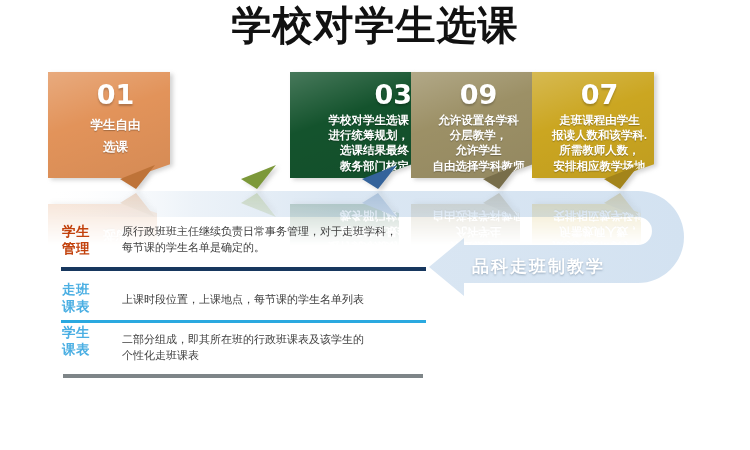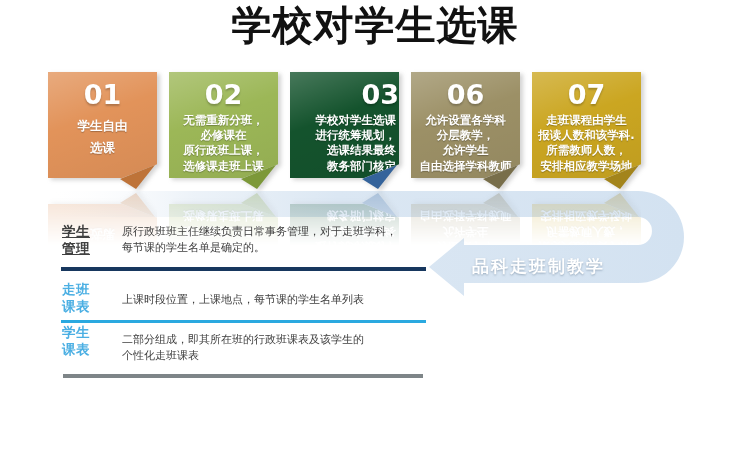--- a/index.html
+++ b/index.html
@@ -23,33 +23,33 @@
   
   .cards{position:absolute;left:48px;top:72px;display:flex;gap:12px;z-index:3;}
   .card{
     position:relative;width:109px;height:118px;
     filter:drop-shadow(3px 2px 2px rgba(110,110,110,0.30));
     -webkit-box-reflect:below 2px linear-gradient(transparent 55%, rgba(0,0,0,0.28));
   }
   .card-body{
     position:absolute;left:0;top:0;width:109px;height:106px;
     clip-path:polygon(0 0,100% 0,100% 87%,68% 100%,0 100%);
-    color:#fff;text-align:center;
+    color:#fff;text-align:center;padding-left:13px;
   }
   .card-body::after{
     content:"";position:absolute;inset:0;pointer-events:none;
     background:linear-gradient(160deg,rgba(255,255,255,0.22),rgba(255,255,255,0) 42%,rgba(0,0,0,0.06) 100%);
   }
   .card-number{
     margin-top:7px;font-size:27px;font-weight:700;
     text-shadow:0 2px 2px rgba(0,0,0,0.22);position:relative;z-index:1;
   }
   .card-text{
     margin-top:3px;padding:0 3px;font-size:11.5px;font-weight:700;line-height:1.32;
-    white-space:pre-line;text-shadow:0 1px 1px rgba(0,0,0,0.28);position:relative;z-index:1;
+    white-space:pre-line;text-shadow:0 1px 1px rgba(0,0,0,0.28);position:relative;z-index:1;font-family:Liberation Serif, serif;
   }
   .card:first-child .card-text{font-size:12.5px;line-height:1.75;margin-top:5px;}
   .flap{position:absolute;left:70px;top:91px;width:39px;height:27px;}
   
   .row-label{
     position:absolute;width:36px;font-size:13.5px;font-weight:700;
     line-height:1.28;letter-spacing:0.5px;z-index:4;
   }
   .row-content{
     position:absolute;width:332px;font-size:11px;color:#3E3E3E;
@@ -93,48 +93,41 @@
         <div class="card-number">01</div>
         <div class="card-text">学生自由
 选课</div>
       </div>
       <svg class="flap" viewBox="0 0 39 27">
         <polygon points="2,16 37,2 18,26" fill="#BE7338"></polygon>
       </svg>
     </div>
 
     <div class="card">
-      <div class="card-body" style="background-color: rgb(156, 183, 87);">
-        <div class="card-number">02</div>
-        <div class="card-text">无需重新分班，
-必修课在
-原行政班上课，
-选修课走班上课</div>
-      </div>
       <svg class="flap" viewBox="0 0 39 27">
         <polygon points="2,16 37,2 18,26" fill="#7C9839"></polygon>
       </svg>
     </div>
 
     <div class="card">
       <div class="card-body" style="background-color: #14532d; text-align: right;">
         <div class="card-number">03</div>
         <div class="card-text">学校对学生选课
 进行统筹规划，
 选课结果最终
 教务部门核定</div>
       </div>
       <svg class="flap" viewBox="0 0 39 27">
         <polygon points="2,16 37,2 18,26" fill="#34639B"></polygon>
       </svg>
     </div>
 
     <div class="card">
       <div class="card-body" style="background-color: rgb(156, 144, 102);">
-        <div class="card-number">06</div>
+        <div class="card-number">09</div>
         <div class="card-text">允许设置各学科
 分层教学，
 允许学生
 自由选择学科教师</div>
       </div>
       <svg class="flap" viewBox="0 0 39 27">
         <polygon points="2,16 37,2 18,26" fill="#786E4A"></polygon>
       </svg>
     </div>
 
@@ -146,21 +139,21 @@
 所需教师人数，
 安排相应教学场地</div>
       </div>
       <svg class="flap" viewBox="0 0 39 27">
         <polygon points="2,16 37,2 18,26" fill="#A3841B"></polygon>
       </svg>
     </div>
 
   </div>
 
-  <div class="row-label r1-label" style="color: #404040; text-decoration: underline;">学生管理</div>
+  <div class="row-label r1-label" style="color: #c2410c;">学生管理</div>
   <div class="row-content r1-content">原行政班班主任继续负责日常事务管理，对于走班学科，
 每节课的学生名单是确定的。</div>
   <div class="rule rule1" style="background-color: rgb(23, 55, 94);"></div>
 
   <div class="row-label r2-label" style="color: rgb(75, 175, 227);">走班课表</div>
   <div class="row-content r2-content">上课时段位置，上课地点，每节课的学生名单列表</div>
   <div class="rule rule2" style="background-color: rgb(42, 169, 224);"></div>
 
   <div class="row-label r3-label" style="color: rgb(75, 175, 227);">学生课表</div>
   <div class="row-content r3-content">二部分组成，即其所在班的行政班课表及该学生的

